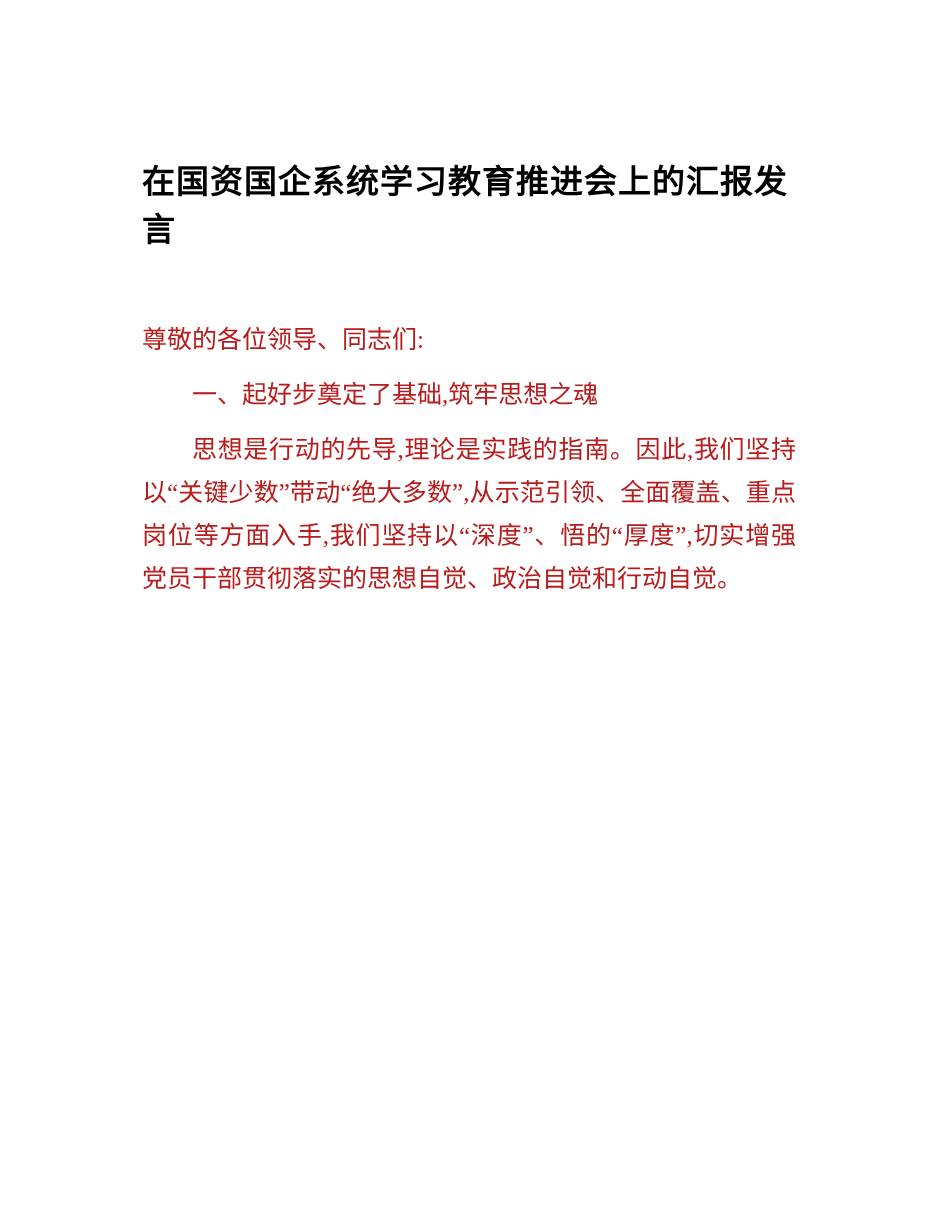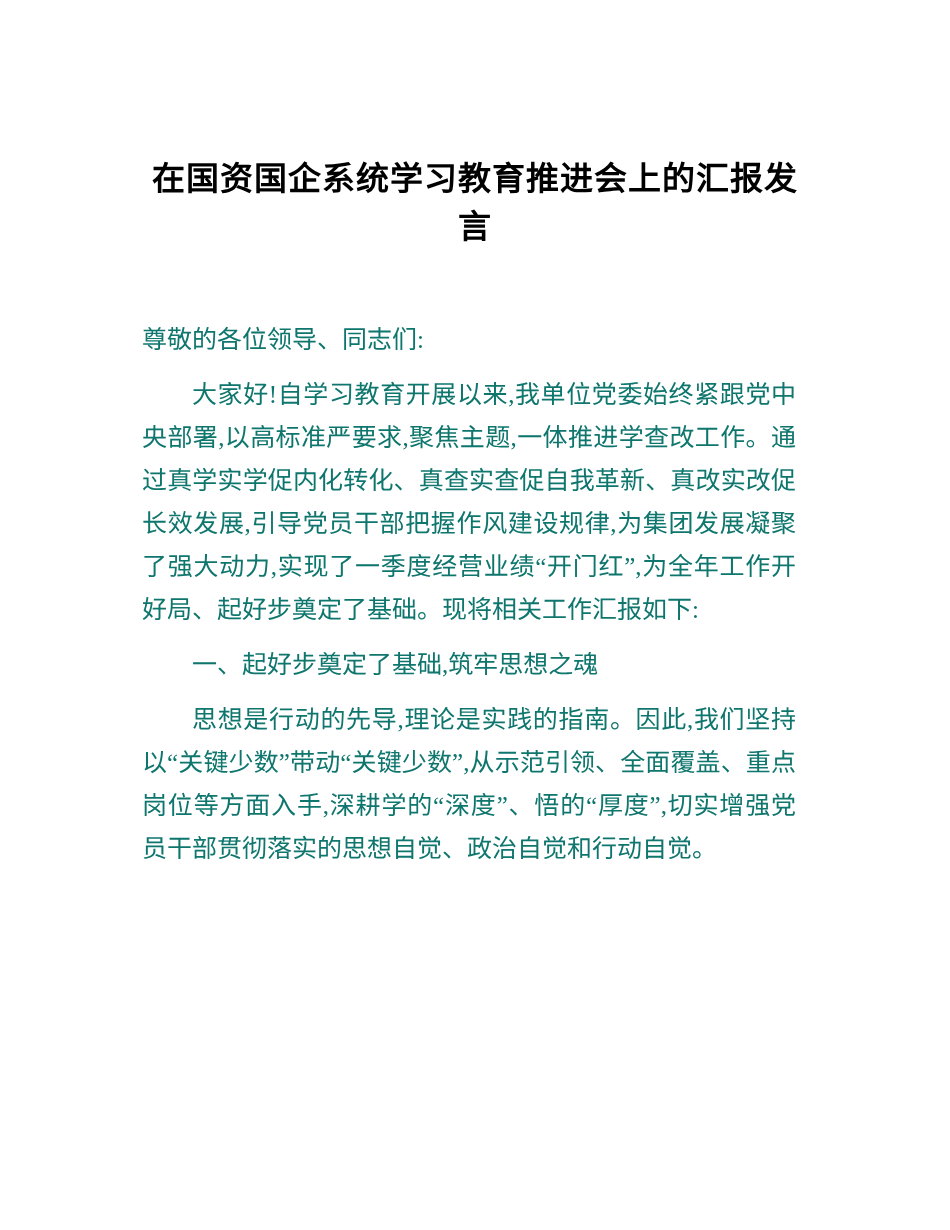--- a/index.html
+++ b/index.html
@@ -13,48 +13,47 @@
     height: 1230px;
     background: #ffffff;
     box-sizing: border-box;
     padding: 158px 142px 0 142px;
     overflow: hidden;
     color: #141414;
     font-family: "Liberation Serif", "DejaVu Serif", serif;
   }
   .doc-title {
     margin: 0 0 64px 0;
-    font-family: Liberation Mono, monospace;
+    font-family: Liberation Serif, serif;
     font-weight: 700;
     font-size: 33px;
     line-height: 48px;
     letter-spacing: 1px;
-    text-align: center;
+    text-align: left;
     color: #000000;
   }
   .doc-block {
     margin: 0 12px 12px 0;
     font-size: 25px;
     line-height: 43px;
     text-align: justify;
     text-justify: inter-ideograph;
     word-break: break-all;
-    color: #0f766e;
+    color: #b91c1c;
   }
   .doc-block.indent {
     text-indent: 50px;
   }
 </style>
 </head>
 <body>
 
 <div class="doc-page">
   <h1 class="doc-title">在国资国企系统学习教育推进会上的汇报发言</h1>
 
   <p class="doc-block">尊敬的各位领导、同志们:</p>
 
-  <p class="doc-block indent">大家好!自学习教育开展以来,我单位党委始终紧跟党中央部署,以高标准严要求,聚焦主题,一体推进学查改工作。通过真学实学促内化转化、真查实查促自我革新、真改实改促长效发展,引导党员干部把握作风建设规律,为集团发展凝聚了强大动力,实现了一季度经营业绩“开门红”,为全年工作开好局、起好步奠定了基础。现将相关工作汇报如下:</p>
 
   <p class="doc-block indent">一、起好步奠定了基础,筑牢思想之魂</p>
 
-  <p class="doc-block indent">思想是行动的先导,理论是实践的指南。因此,我们坚持以“关键少数”带动“关键少数”,从示范引领、全面覆盖、重点岗位等方面入手,深耕学的“深度”、悟的“厚度”,切实增强党员干部贯彻落实的思想自觉、政治自觉和行动自觉。</p>
+  <p class="doc-block indent">思想是行动的先导,理论是实践的指南。因此,我们坚持以“关键少数”带动“绝大多数”,从示范引领、全面覆盖、重点岗位等方面入手,我们坚持以“深度”、悟的“厚度”,切实增强党员干部贯彻落实的思想自觉、政治自觉和行动自觉。</p>
 
 </div>
 
 </body></html>

